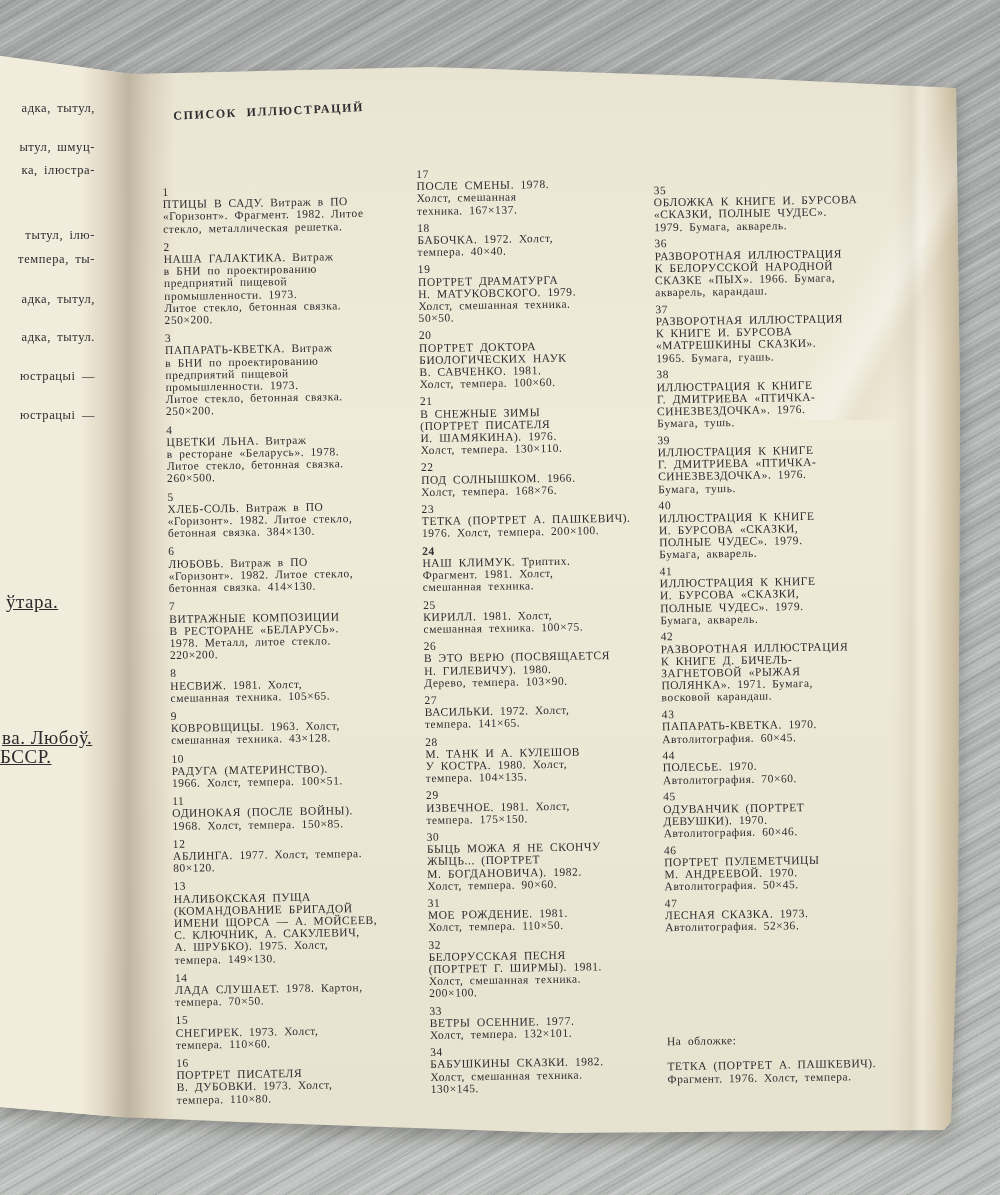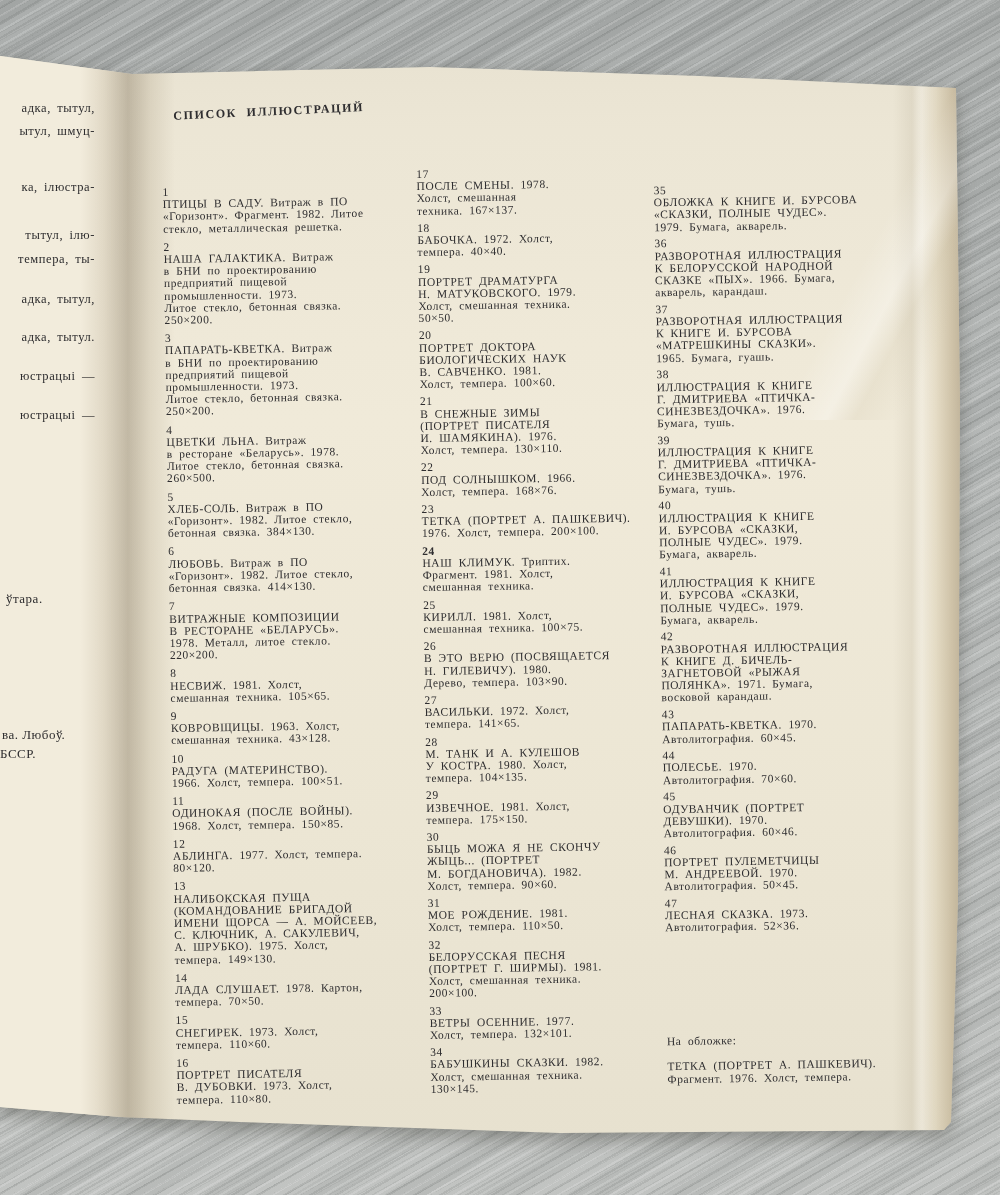--- a/index.html
+++ b/index.html
@@ -33,29 +33,29 @@
       linear-gradient(90deg, rgba(120,100,70,0) 80px, rgba(135,115,82,.16) 104px, rgba(104,88,62,.34) 128px, rgba(130,112,80,.16) 150px, rgba(0,0,0,0) 175px),
       
       linear-gradient(90deg, #f2ecdc 0 95px, rgba(242,236,220,0) 140px),
       
       linear-gradient(180deg,#e6e0cf 0,#ece6d5 130px,#f0ead9 420px,#ece6d4 820px,#e7e1cf 1150px);
   }
   
   .frags{position:absolute;inset:0;color:#2d2c2e;}
   .frag-t{position:absolute;right:905px;white-space:nowrap;font-size:12.5px;letter-spacing:.6px;word-spacing:2.5px;}
   .frag-t:nth-child(1){top:101px}
-  .frag-t:nth-child(2){top:124px}
-  .frag-t:nth-child(3){top:180px}
+  .frag-t:nth-child(2){top:140px}
+  .frag-t:nth-child(3){top:163px}
   .frag-t:nth-child(4){top:228px}
   .frag-t:nth-child(5){top:252px}
   .frag-t:nth-child(6){top:292px}
   .frag-t:nth-child(7){top:330px}
   .frag-t:nth-child(8){top:369px}
   .frag-t:nth-child(9){top:408px}
-  .frag-b{position:absolute;white-space:nowrap;font-size:13px;letter-spacing:.5px;}
+  .frag-b{position:absolute;white-space:nowrap;font-size:19px;letter-spacing:.5px;text-decoration:underline;}
   .frag-b:nth-child(1){top:591px;left:6px}
   .frag-b:nth-child(2){top:746px;left:0}
   .frag-b:nth-child(3){top:727px;left:2px}
   
   .page-rotate{position:absolute;inset:0;transform:rotate(-0.9deg);transform-origin:550px 600px;color:#2f2e30;}
   .page-title{
     position:absolute;left:181px;top:100px;margin:0;
     font-size:12px;font-weight:bold;letter-spacing:1.6px;word-spacing:5px;
     transform:rotate(-1.7deg);
   }

